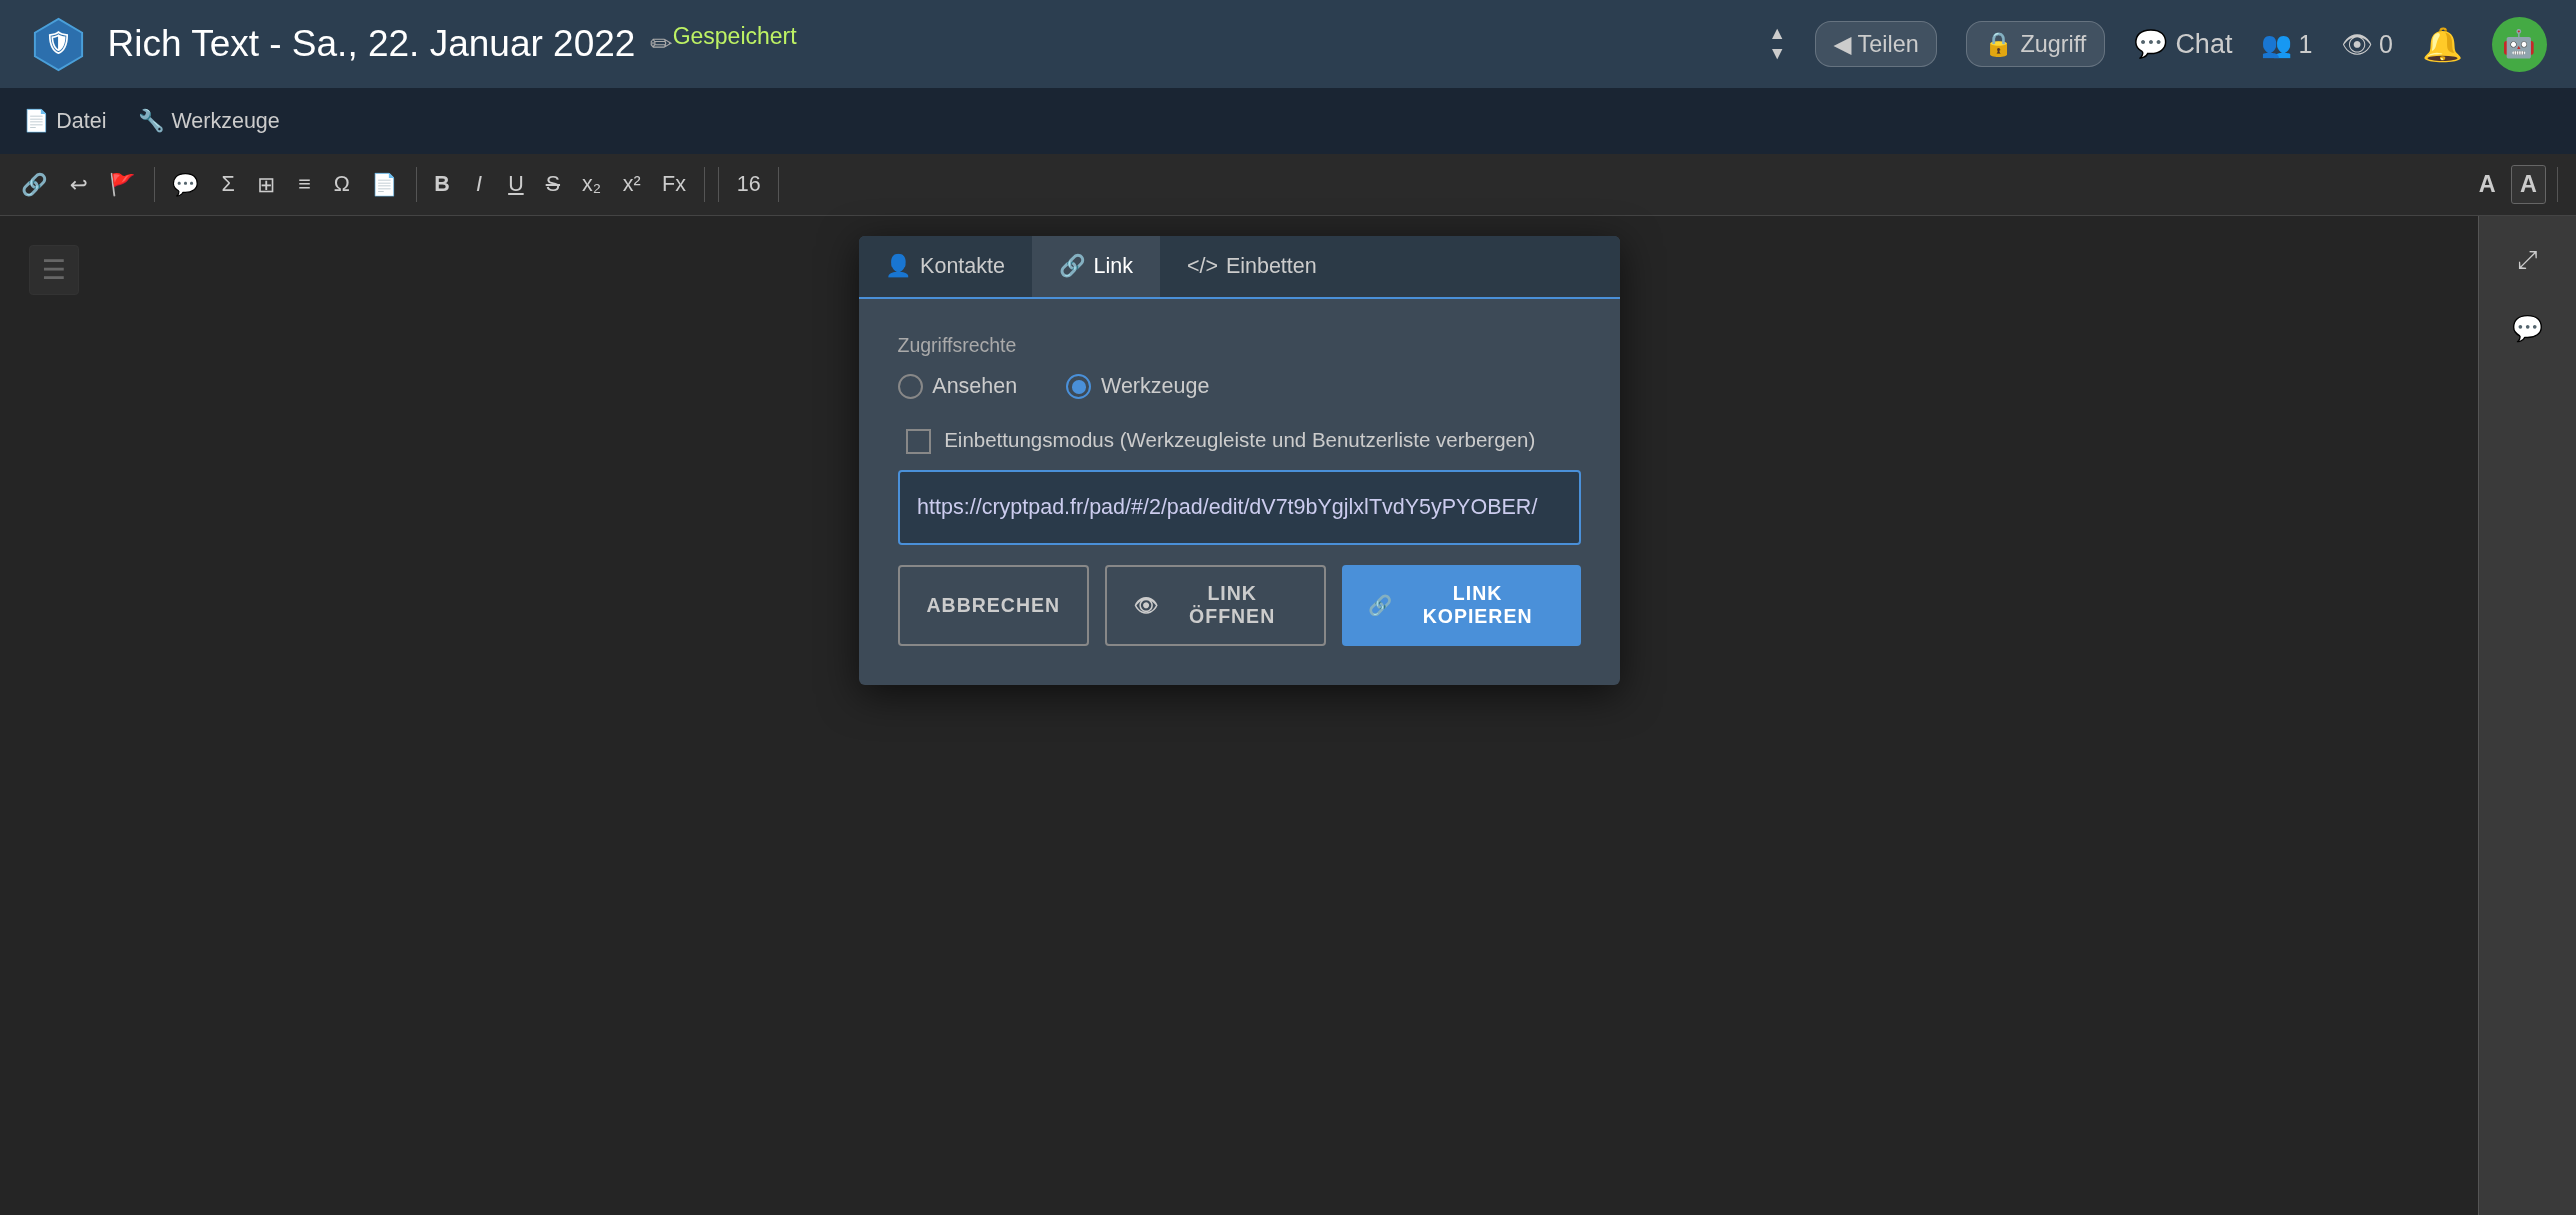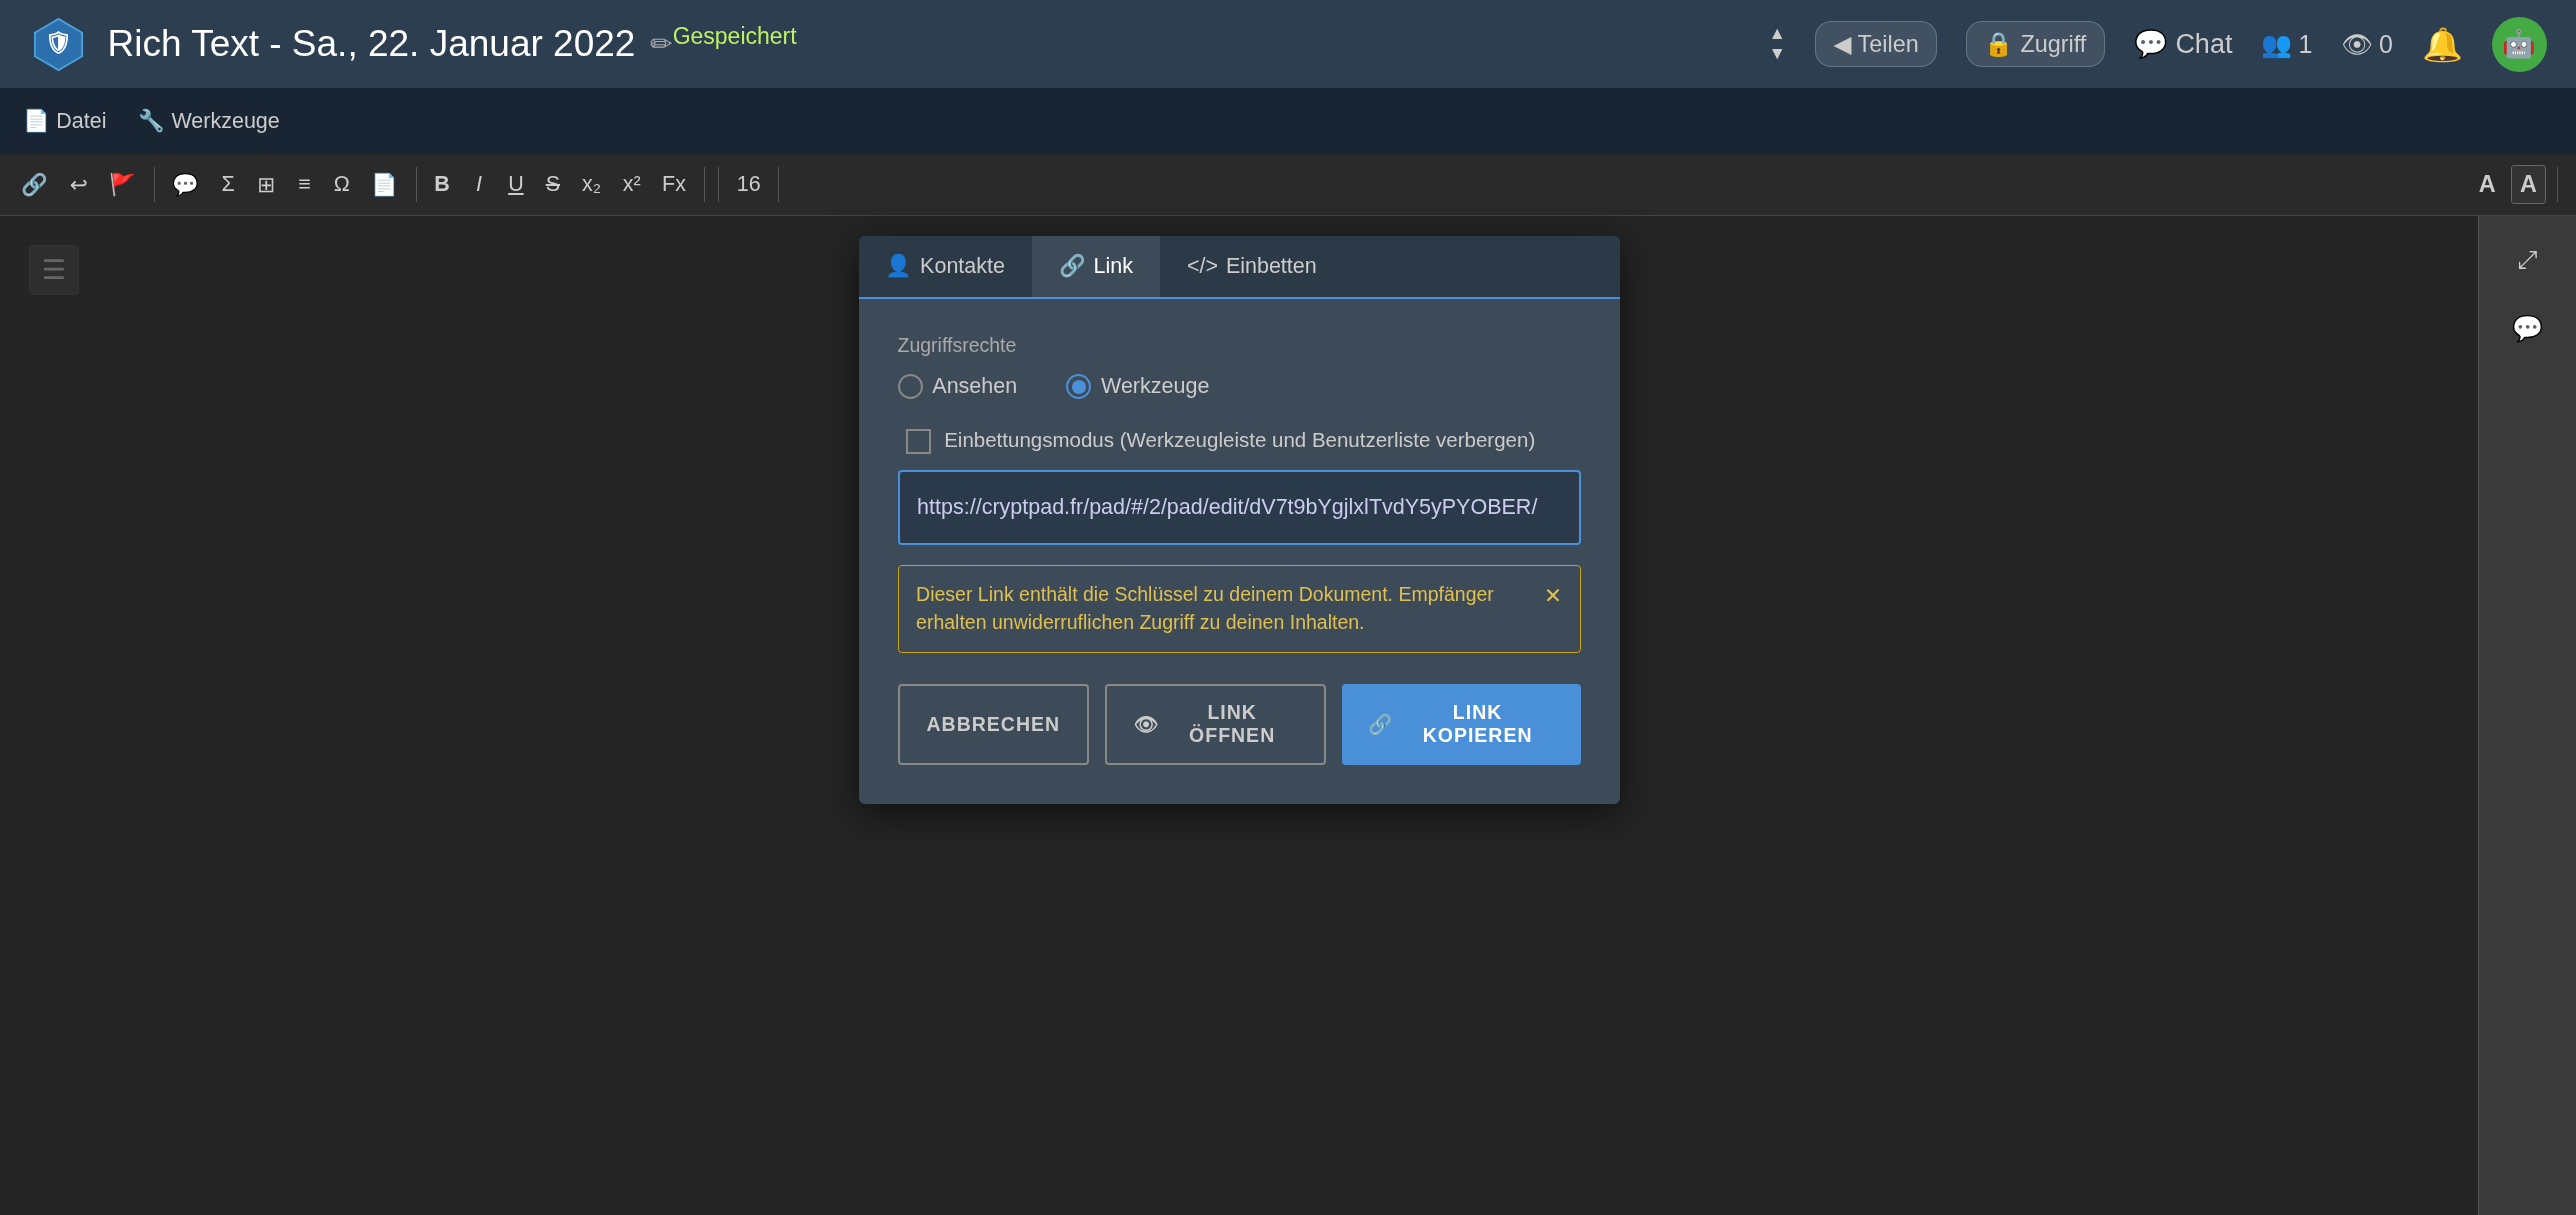--- a/index.html
+++ b/index.html
@@ -519,24 +519,20 @@
             </label>
           </div>
 
           <div class="checkbox-group">
             <div class="checkbox-box"></div>
             <span class="checkbox-label">Einbettungsmodus (Werkzeugleiste und Benutzerliste verbergen)</span>
           </div>
 
           <div class="link-input-box">https://cryptpad.fr/pad/#/2/pad/edit/dV7t9bYgjlxlTvdY5yPYOBER/</div>
 
-          <div class="warning-box">
-            <span>Dieser Link enthält die Schlüssel zu deinem Dokument. Empfänger erhalten unwiderruflichen Zugriff zu deinen Inhalten.</span>
-            <span class="warning-close">✕</span>
-          </div>
 
           <div class="modal-actions">
             <button class="btn-cancel">ABBRECHEN</button>
             <button class="btn-open">
               <span>👁</span>
               <span>LINK ÖFFNEN</span>
             </button>
             <button class="btn-copy">
               <span>🔗</span>
               <span>LINK KOPIEREN</span>

